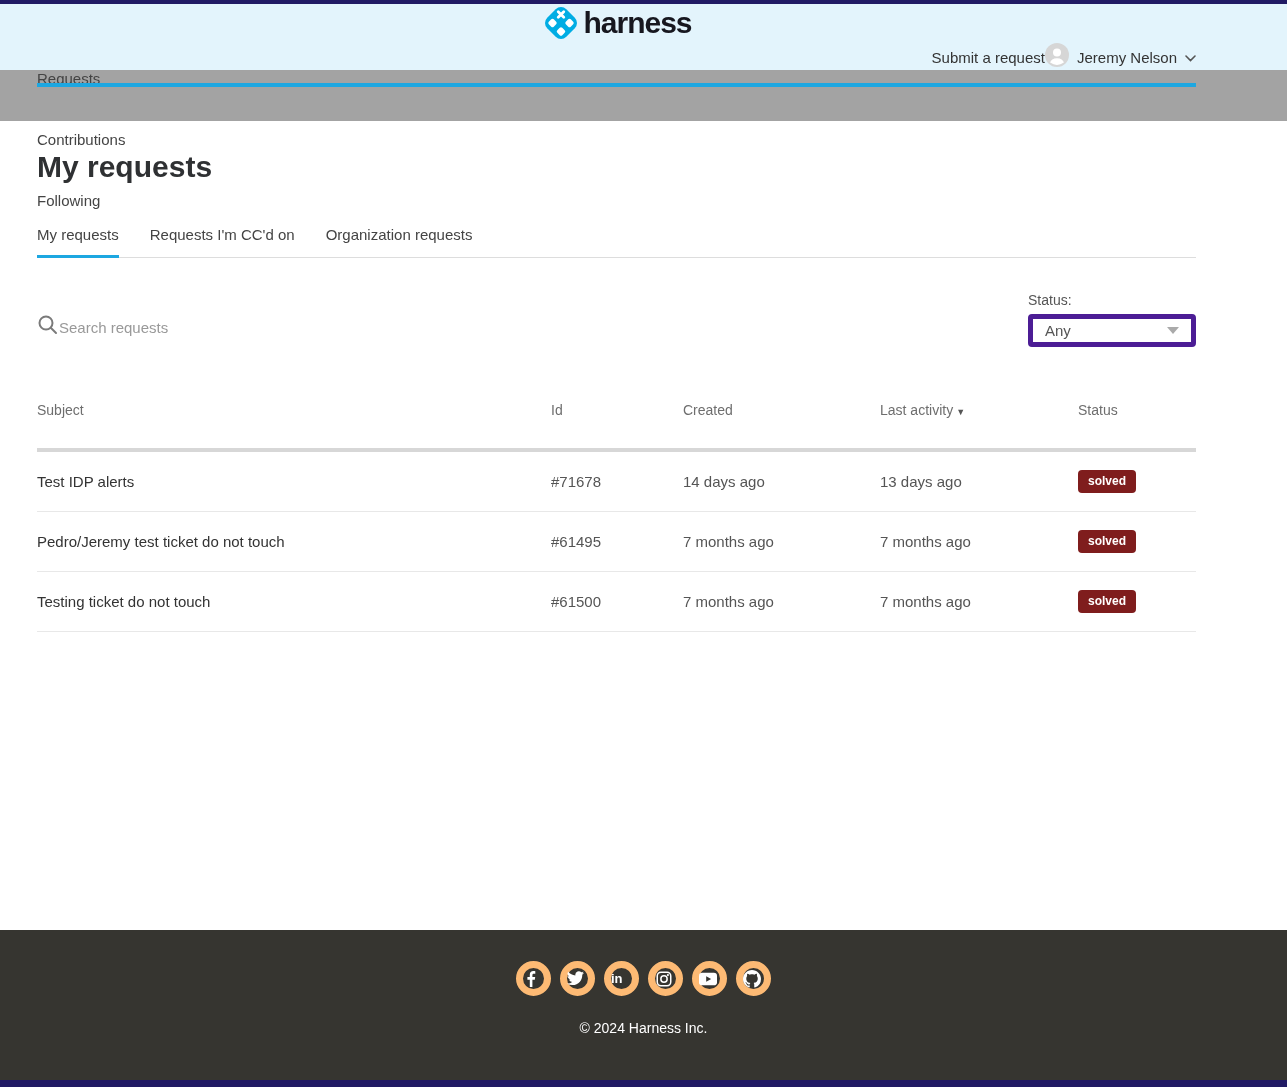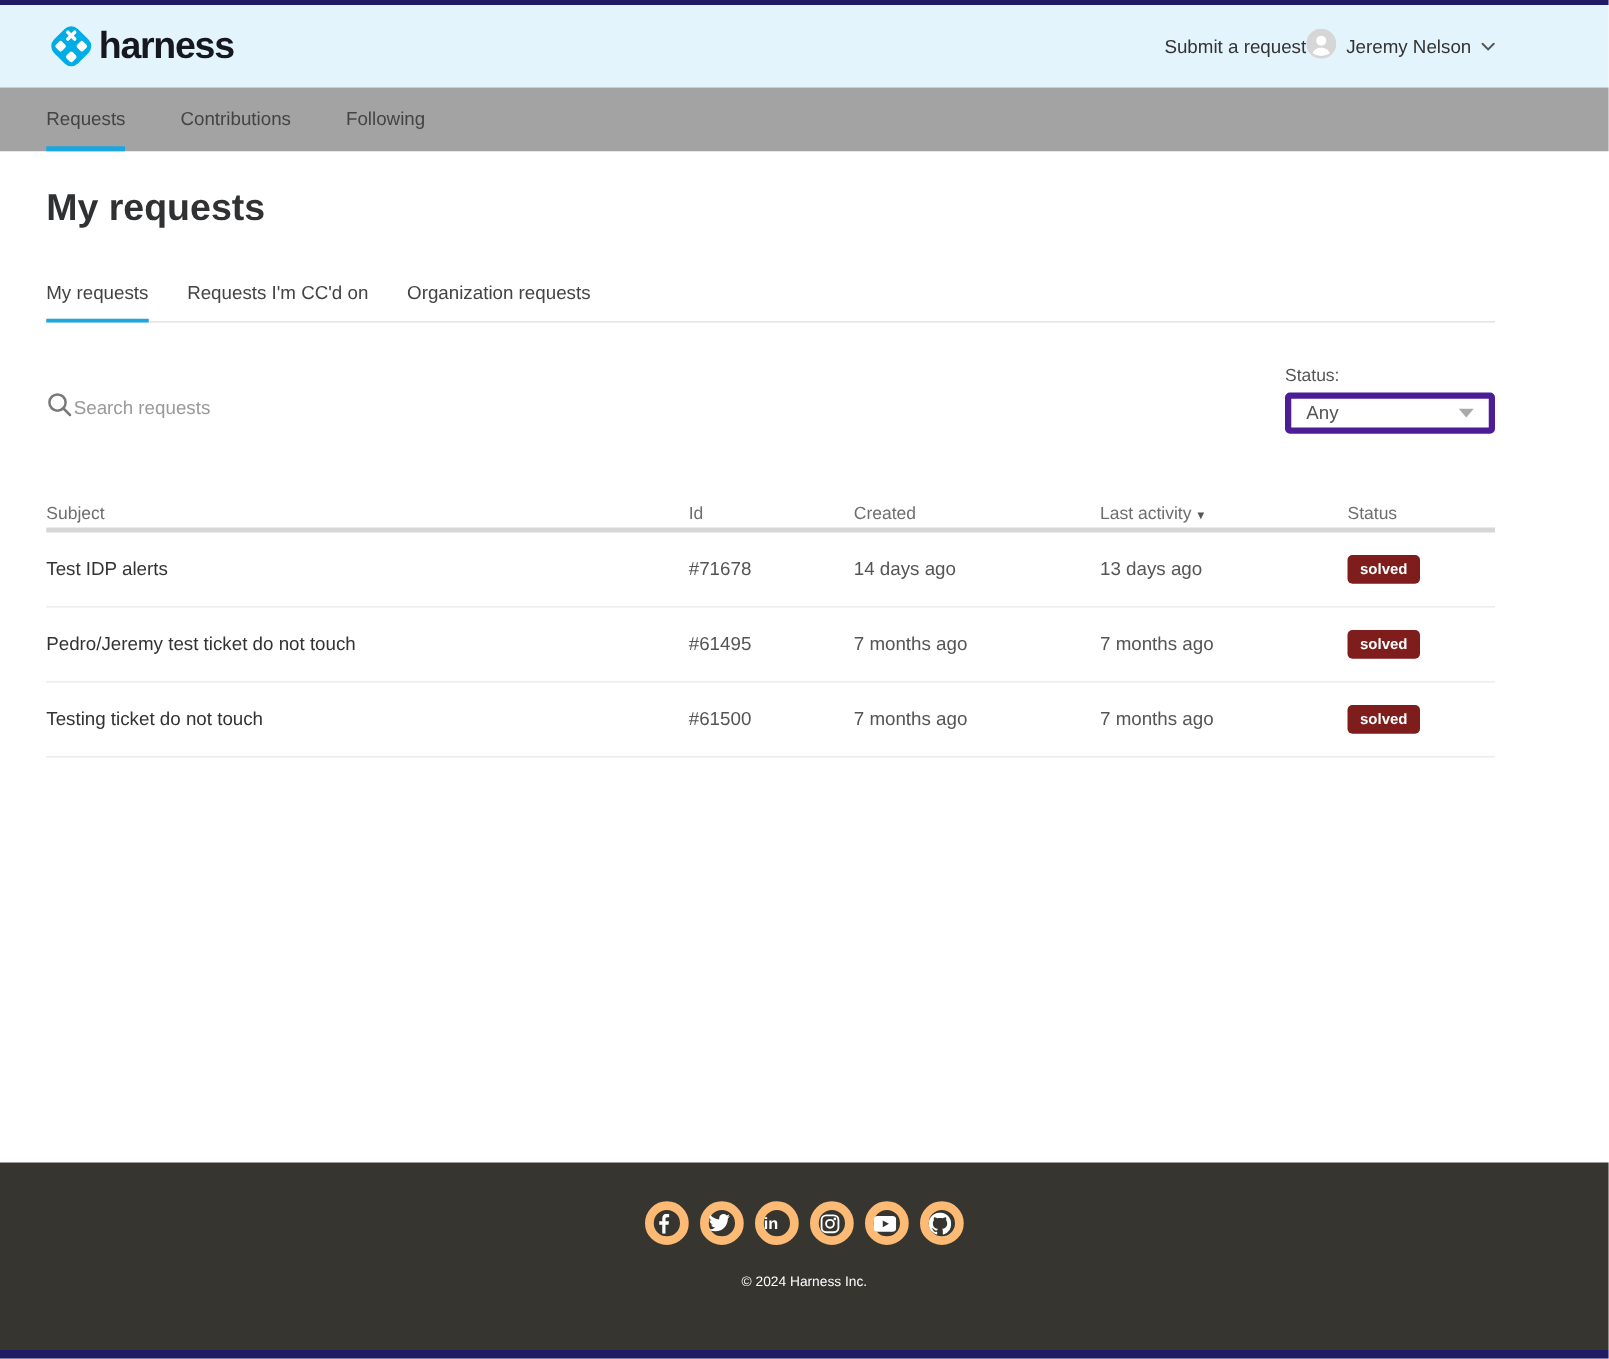--- a/index.html
+++ b/index.html
@@ -2,21 +2,21 @@
 <html><head>
 <meta charset="utf-8">
 <style>
   * { margin:0; padding:0; box-sizing:border-box; }
   html,body { background:#fff; }
   body {
     width:1287px;
     font-family:"Liberation Sans","DejaVu Sans",sans-serif;
     color:#444;
   }
-  .container { width:1159px; margin-left:37px; }
+  .container { width:1159px; margin-left:37px;flex-direction:column; }
 
   
   .top-strip { height:4px; background:#211a64; }
 
   
   .site-header { height:66px; background:#e3f4fc; display:flex; align-items:center; }
   .site-header .container { display:flex; align-items:center; }
   .logo { display:flex; align-items:center; cursor:pointer; }
   .logo svg { display:block; }
   .logo-text { font-size:30px; font-weight:700; color:#17171f; letter-spacing:-1px; margin-left:2px; }
@@ -54,40 +54,40 @@
   .select-box {
     height:33px; border:5px solid #4c1d95; border-radius:4px; background:#fff;
     display:flex; align-items:center; padding:0 12px; cursor:pointer;
   }
   .select-value { font-size:15px; color:#555; }
   .select-arrow { margin-left:auto; width:0; height:0; border-left:6px solid transparent; border-right:6px solid transparent; border-top:7px solid #aaa; }
 
   
   .req-table { margin-top:55px; }
   .thead, .trow { display:grid; grid-template-columns:514px 132px 197px 198px 1fr; align-items:center; }
-  .thead { padding-bottom:4px; border-bottom:4px solid #d7d7d7; font-size:14px; color:#6e6e6e; }
+  .thead { padding-bottom:30px; border-bottom:4px solid #d7d7d7; font-size:14px; color:#6e6e6e; }
   .th-sort { cursor:pointer; }
   .sort-ind { font-size:9px; color:#555; margin-left:3px; }
   .trow { height:60px; border-bottom:1px solid #e8e8e8; font-size:15px; color:#555; cursor:pointer; }
   .cell-subject { color:#333; }
   .badge {
     display:inline-block; background:#7f1d1d; color:#fff; font-size:12px; font-weight:700;
     padding:4px 10px; border-radius:4px; line-height:1.2;
   }
 
   
   .footer { background:#363530; height:150px; padding-top:31px; }
   .social-row { display:flex; justify-content:center; gap:9px; }
   .social-circle {
     width:35px; height:35px; border:7px solid #fdba74; border-radius:50%;
     display:flex; align-items:center; justify-content:flex-start; cursor:pointer; color:#fff;
   }
   .social-circle svg { display:block; }
   .linkedin-text { font-size:13px; font-weight:700; color:#fff; letter-spacing:0; }
-  .copyright { text-align:center; color:#fff; font-size:11px; margin-top:24px; }
+  .copyright { text-align:center; color:#fff; font-size:14px; margin-top:24px; }
   .bottom-strip { height:7px; background:#211a64; }
 </style>
 </head>
 <body>
 
 <div class="top-strip"></div>
 
 <header class="site-header">
   <div class="container">
     <div class="logo">

